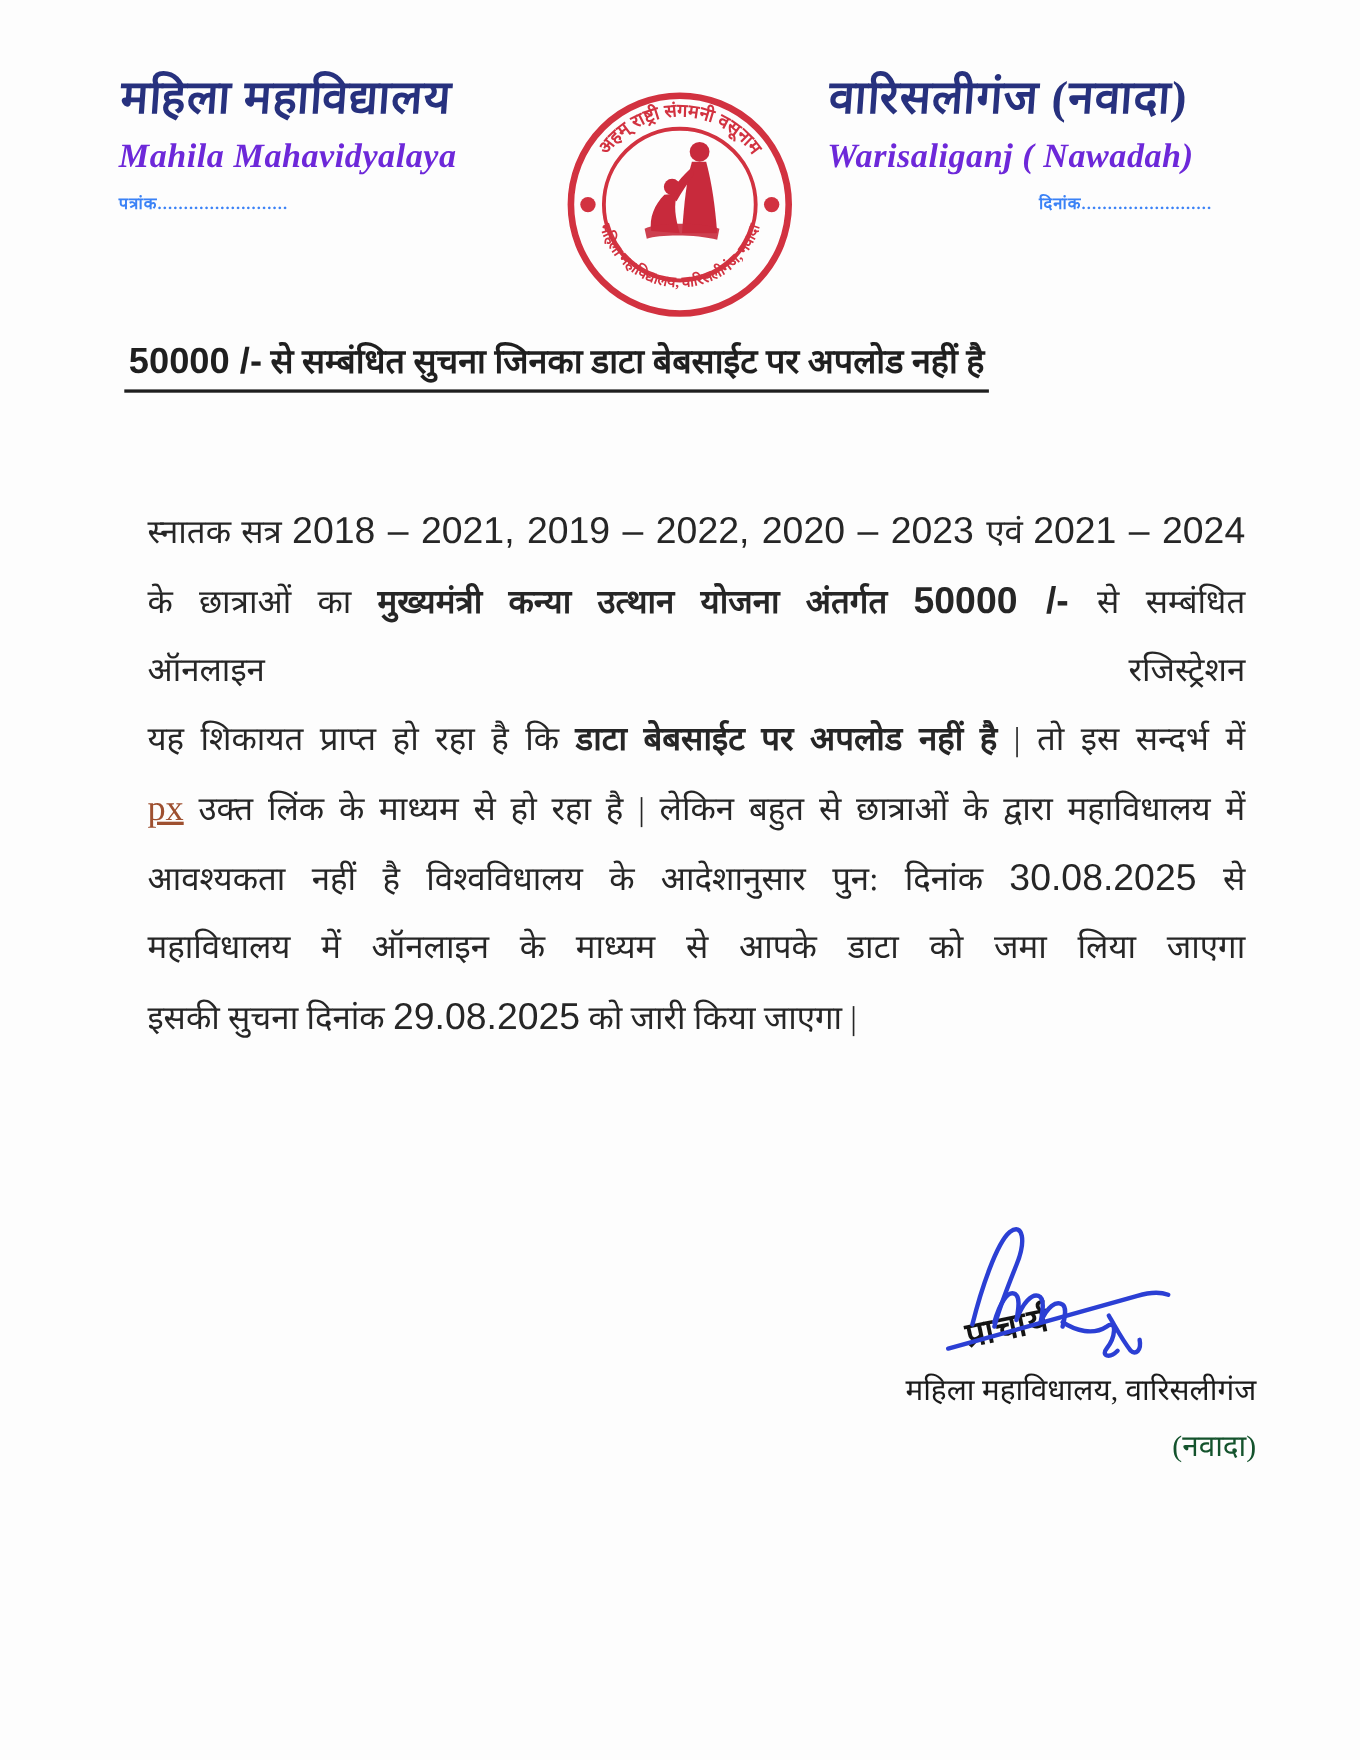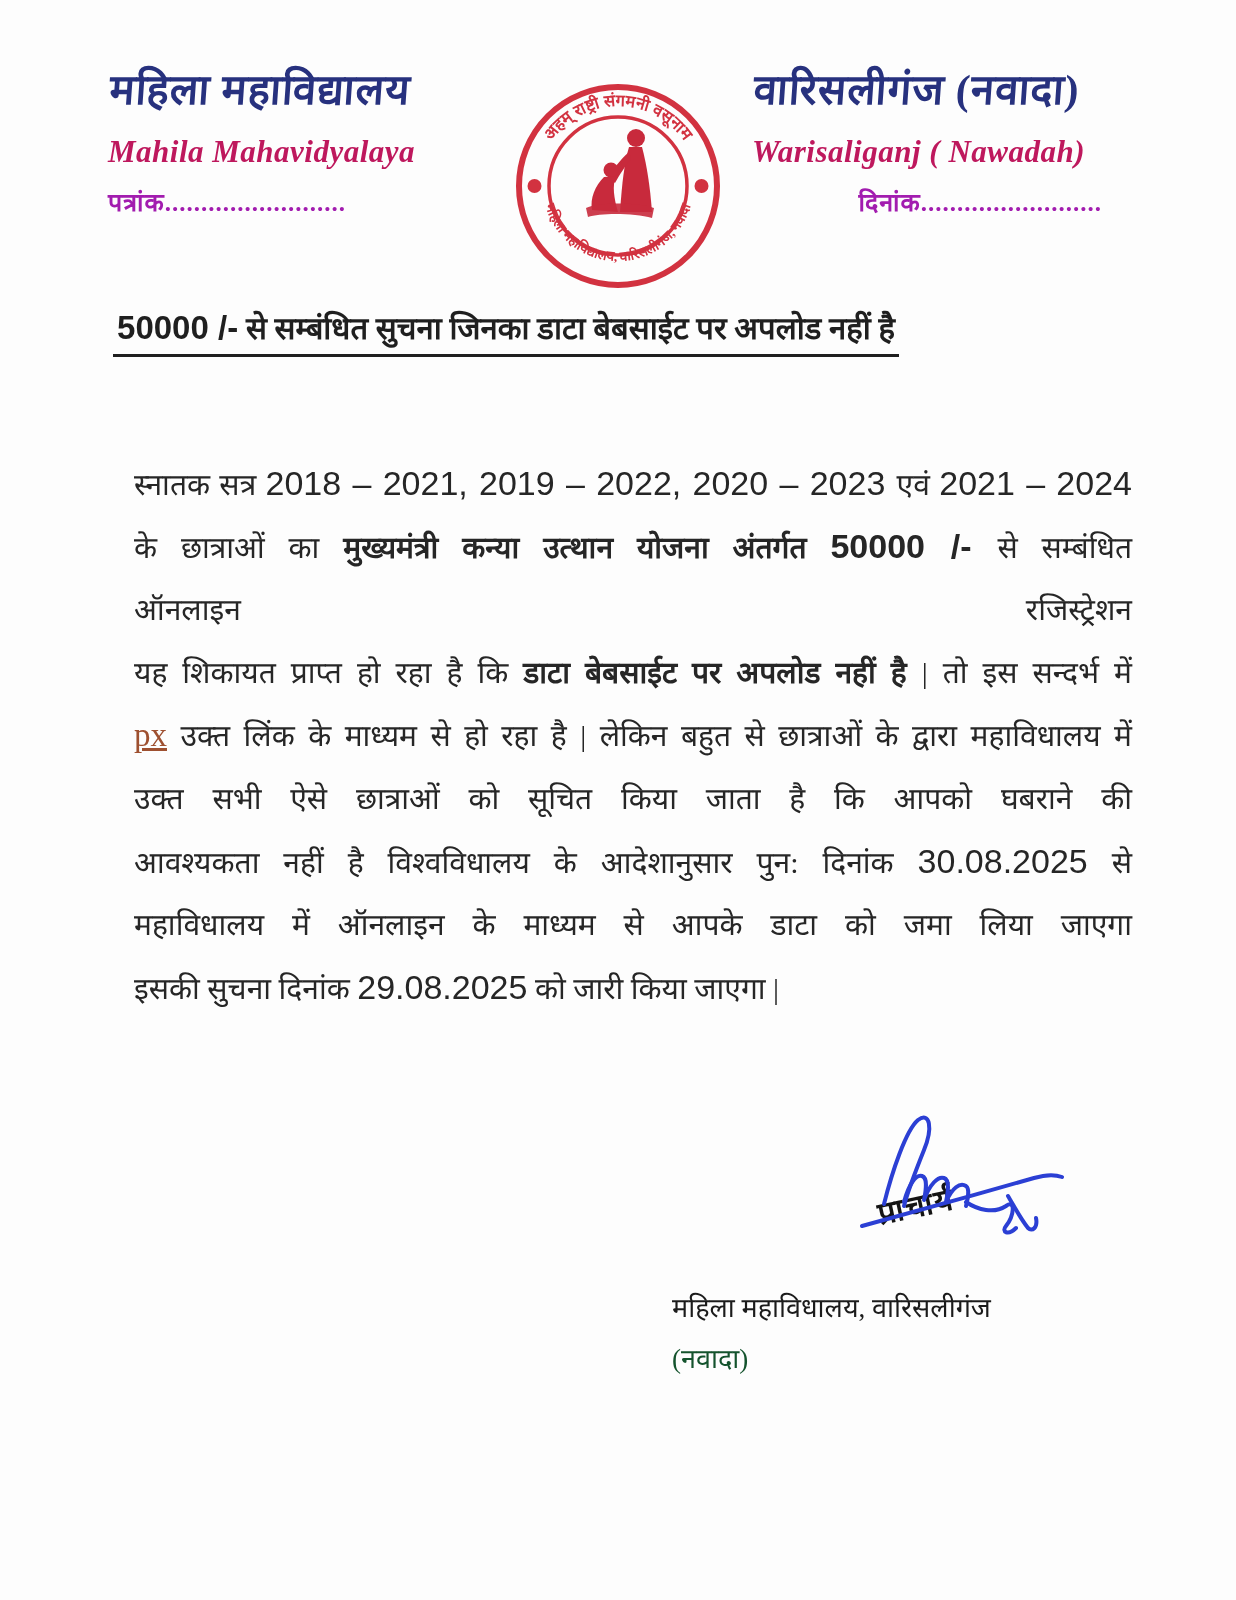--- a/index.html
+++ b/index.html
@@ -14,25 +14,25 @@
   
   .hdr-left{left:108px;top:66px;width:380px;}
   .hdr-right{left:752px;top:66px;width:380px;}
   .hdr-hi{
     font-size:42px;font-weight:800;color:#27317e;
     letter-spacing:1px;line-height:1.15;
     transform:skewX(-4deg);transform-origin:left bottom;
     white-space:nowrap;
   }
   .hdr-en{
-    font-size:31px;font-weight:700;font-style:italic;color:#be185d;
-    margin-top:20px;white-space:nowrap;letter-spacing:.5px;
+    font-size:31px;font-weight:700;font-style:italic;color:#6d28d9;
+    margin-top:10px;white-space:nowrap;letter-spacing:.5px;
   }
   .hdr-small{
-    font-size:25px;font-weight:700;color:#a21caf;margin-top:14px;
+    font-size:15px;font-weight:700;color:#3b82f6;margin-top:14px;
     letter-spacing:1px;white-space:nowrap;
   }
   .hdr-right .hdr-small{text-align:right;padding-right:30px;}
 
   
   .seal{left:512px;top:80px;width:212px;height:212px;}
 
   
   .title-wrap{left:0;top:306px;width:1012px;text-align:center;}
   .title-inner{
@@ -53,21 +53,21 @@
   .b{font-weight:700;}
   .lnk{color:#9e5030;text-decoration:underline;font-size:33px;}
   a.lnk{cursor:pointer;}
 
   
   .sig-svg{left:850px;top:1100px;width:240px;height:150px;}
   .sig-designation{
     left:878px;top:1192px;font-size:31px;font-weight:700;color:#141414;
     transform:rotate(-12deg);transform-origin:left center;letter-spacing:2px;
   }
-  .sig-org{left:672px;top:1288px;width:470px;text-align:left;}
+  .sig-org{left:672px;top:1244px;width:470px;text-align:right;}
   .sig-org-l1{font-size:27px;color:#1b1b1b;}
   .sig-org-l2{font-size:27px;color:#14532d;margin-top:14px;}
 </style>
 </head>
 <body>
 
 <div class="abs hdr-left">
   <div class="hdr-hi">महिला महाविद्यालय</div>
   <div class="hdr-en">Mahila Mahavidyalaya</div>
   <div class="hdr-small">पत्रांक.........................</div>
@@ -116,21 +116,20 @@
 
   <div class="bline"><span>के छात्राओं का </span><span class="b">मुख्यमंत्री कन्या उत्थान योजना अंतर्गत </span><span class="num b">50000 /- </span><span>से सम्बंधित</span></div>
 
   <div class="bline"><span>ऑनलाइन</span> <span>रजिस्ट्रेशन</span></div>
 
 
   <div class="bline"><span>यह शिकायत प्राप्त हो रहा है कि </span><span class="b">डाटा बेबसाईट पर अपलोड नहीं है</span><span> | तो इस सन्दर्भ में</span></div>
 
   <div class="bline"><a class="lnk">px</a><span> उक्त लिंक के माध्यम से हो रहा है | लेकिन बहुत से छात्राओं के द्वारा महाविधालय में</span></div>
 
-  <div class="bline"><span>उक्त सभी ऐसे छात्राओं को सूचित किया जाता है कि आपको घबराने की</span></div>
 
   <div class="bline"><span>आवश्यकता नहीं है विश्वविधालय के आदेशानुसार पुन: दिनांक </span><span class="num">30.08.2025</span><span> से</span></div>
 
   <div class="bline"><span>महाविधालय में ऑनलाइन के माध्यम से आपके डाटा को जमा लिया जाएगा</span></div>
 
   <div class="bline left"><span>इसकी सुचना दिनांक  </span><span class="num">29.08.2025</span><span> को जारी किया जाएगा |</span></div>
 </div>
 
 <div class="abs sig-designation">प्राचार्य</div>
 

